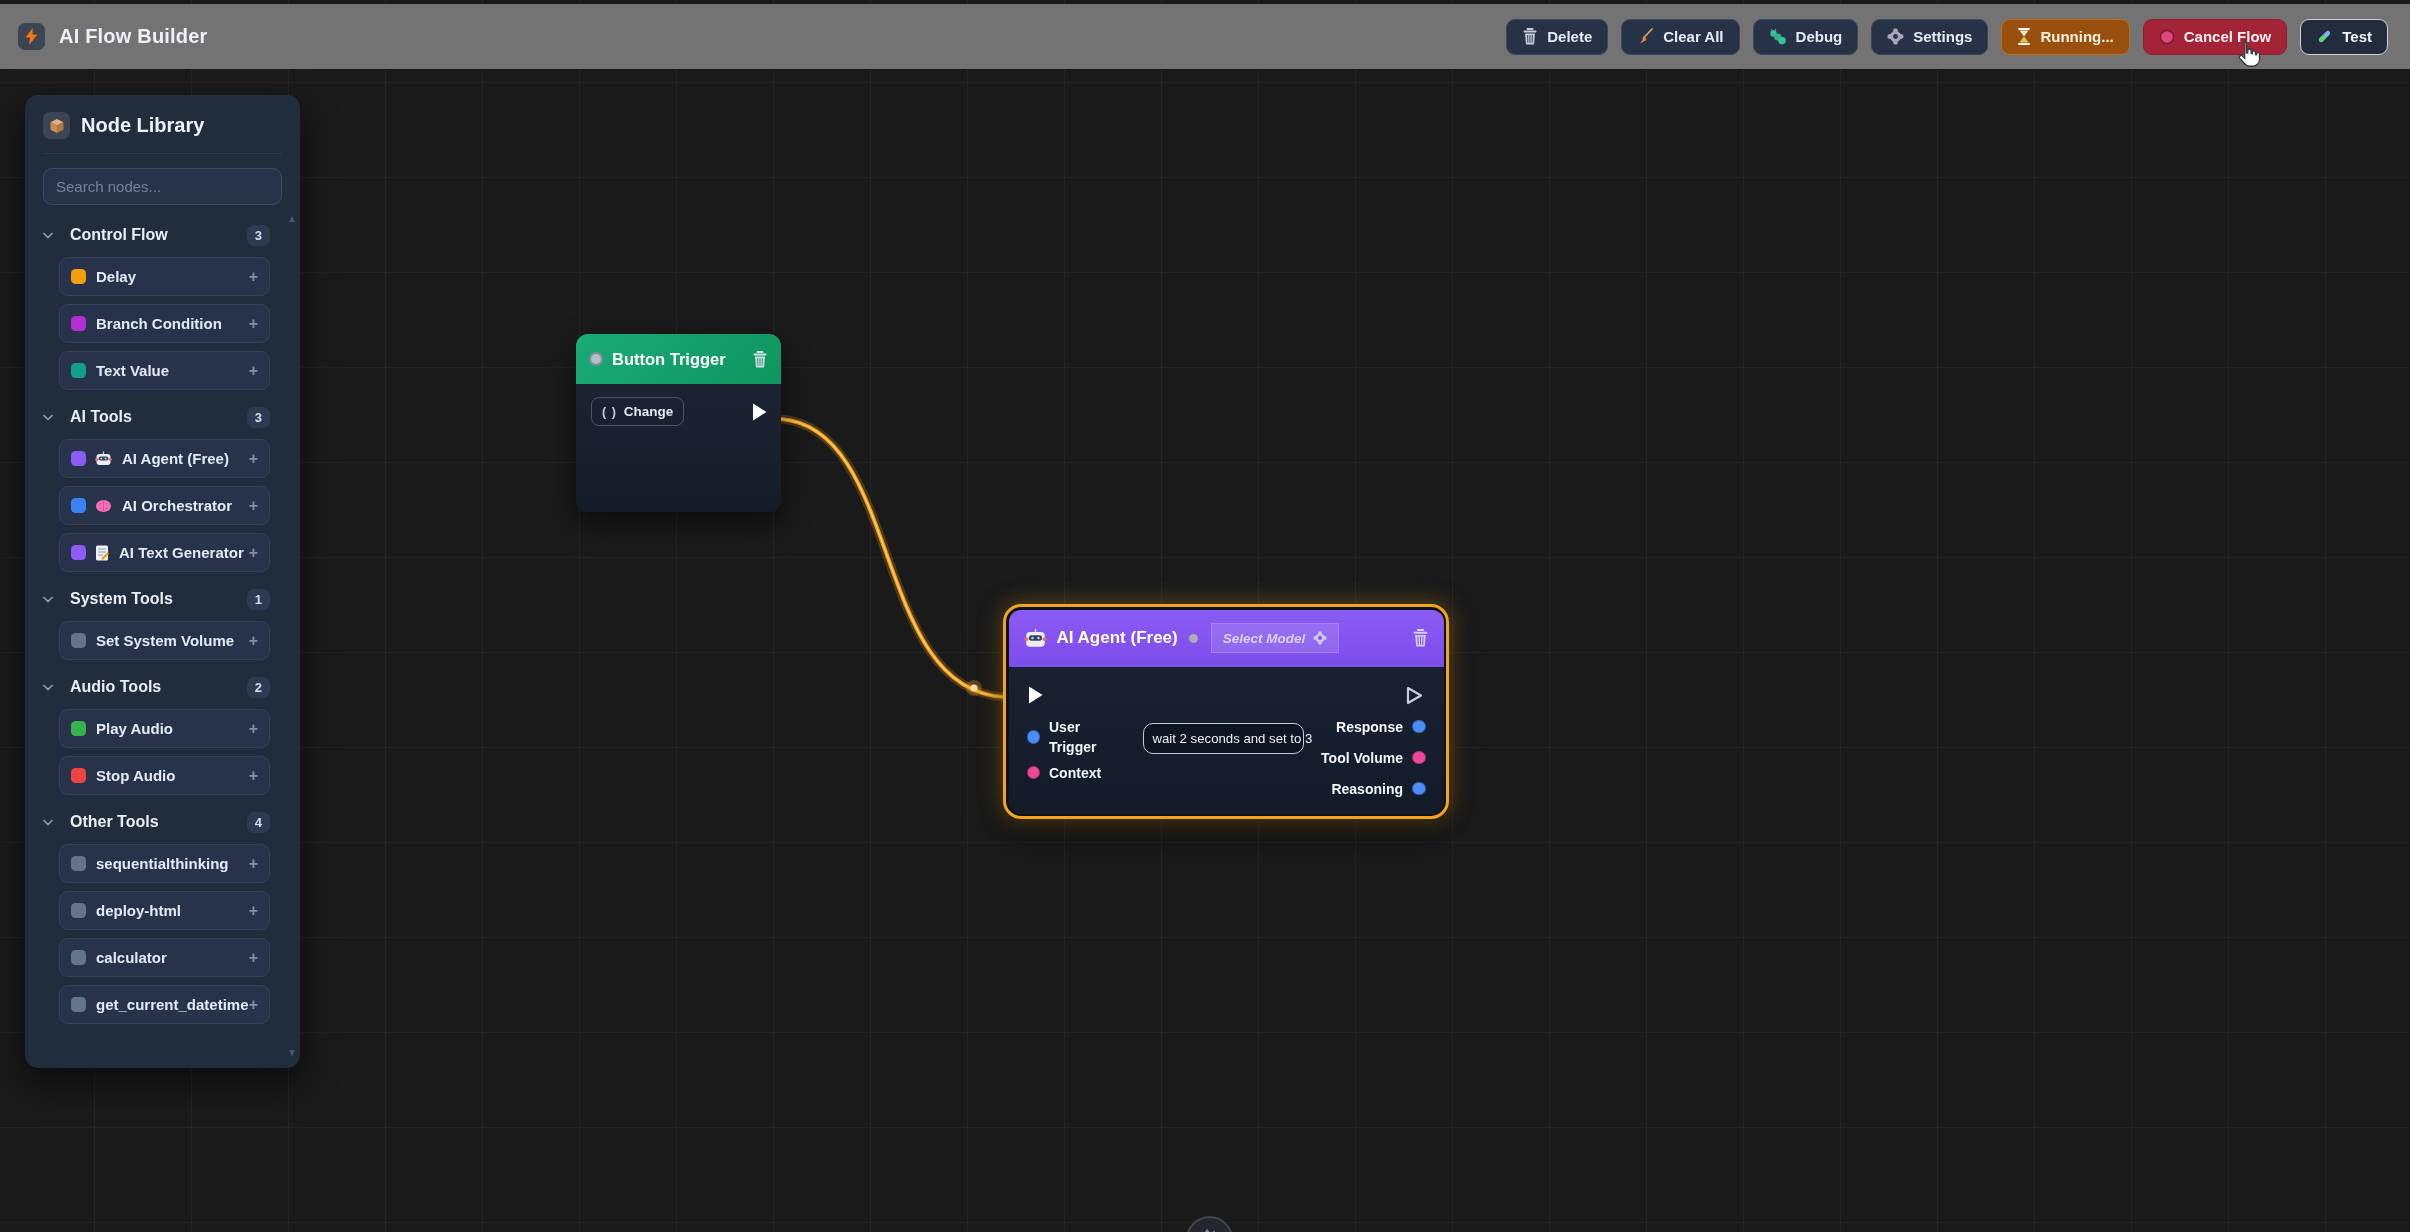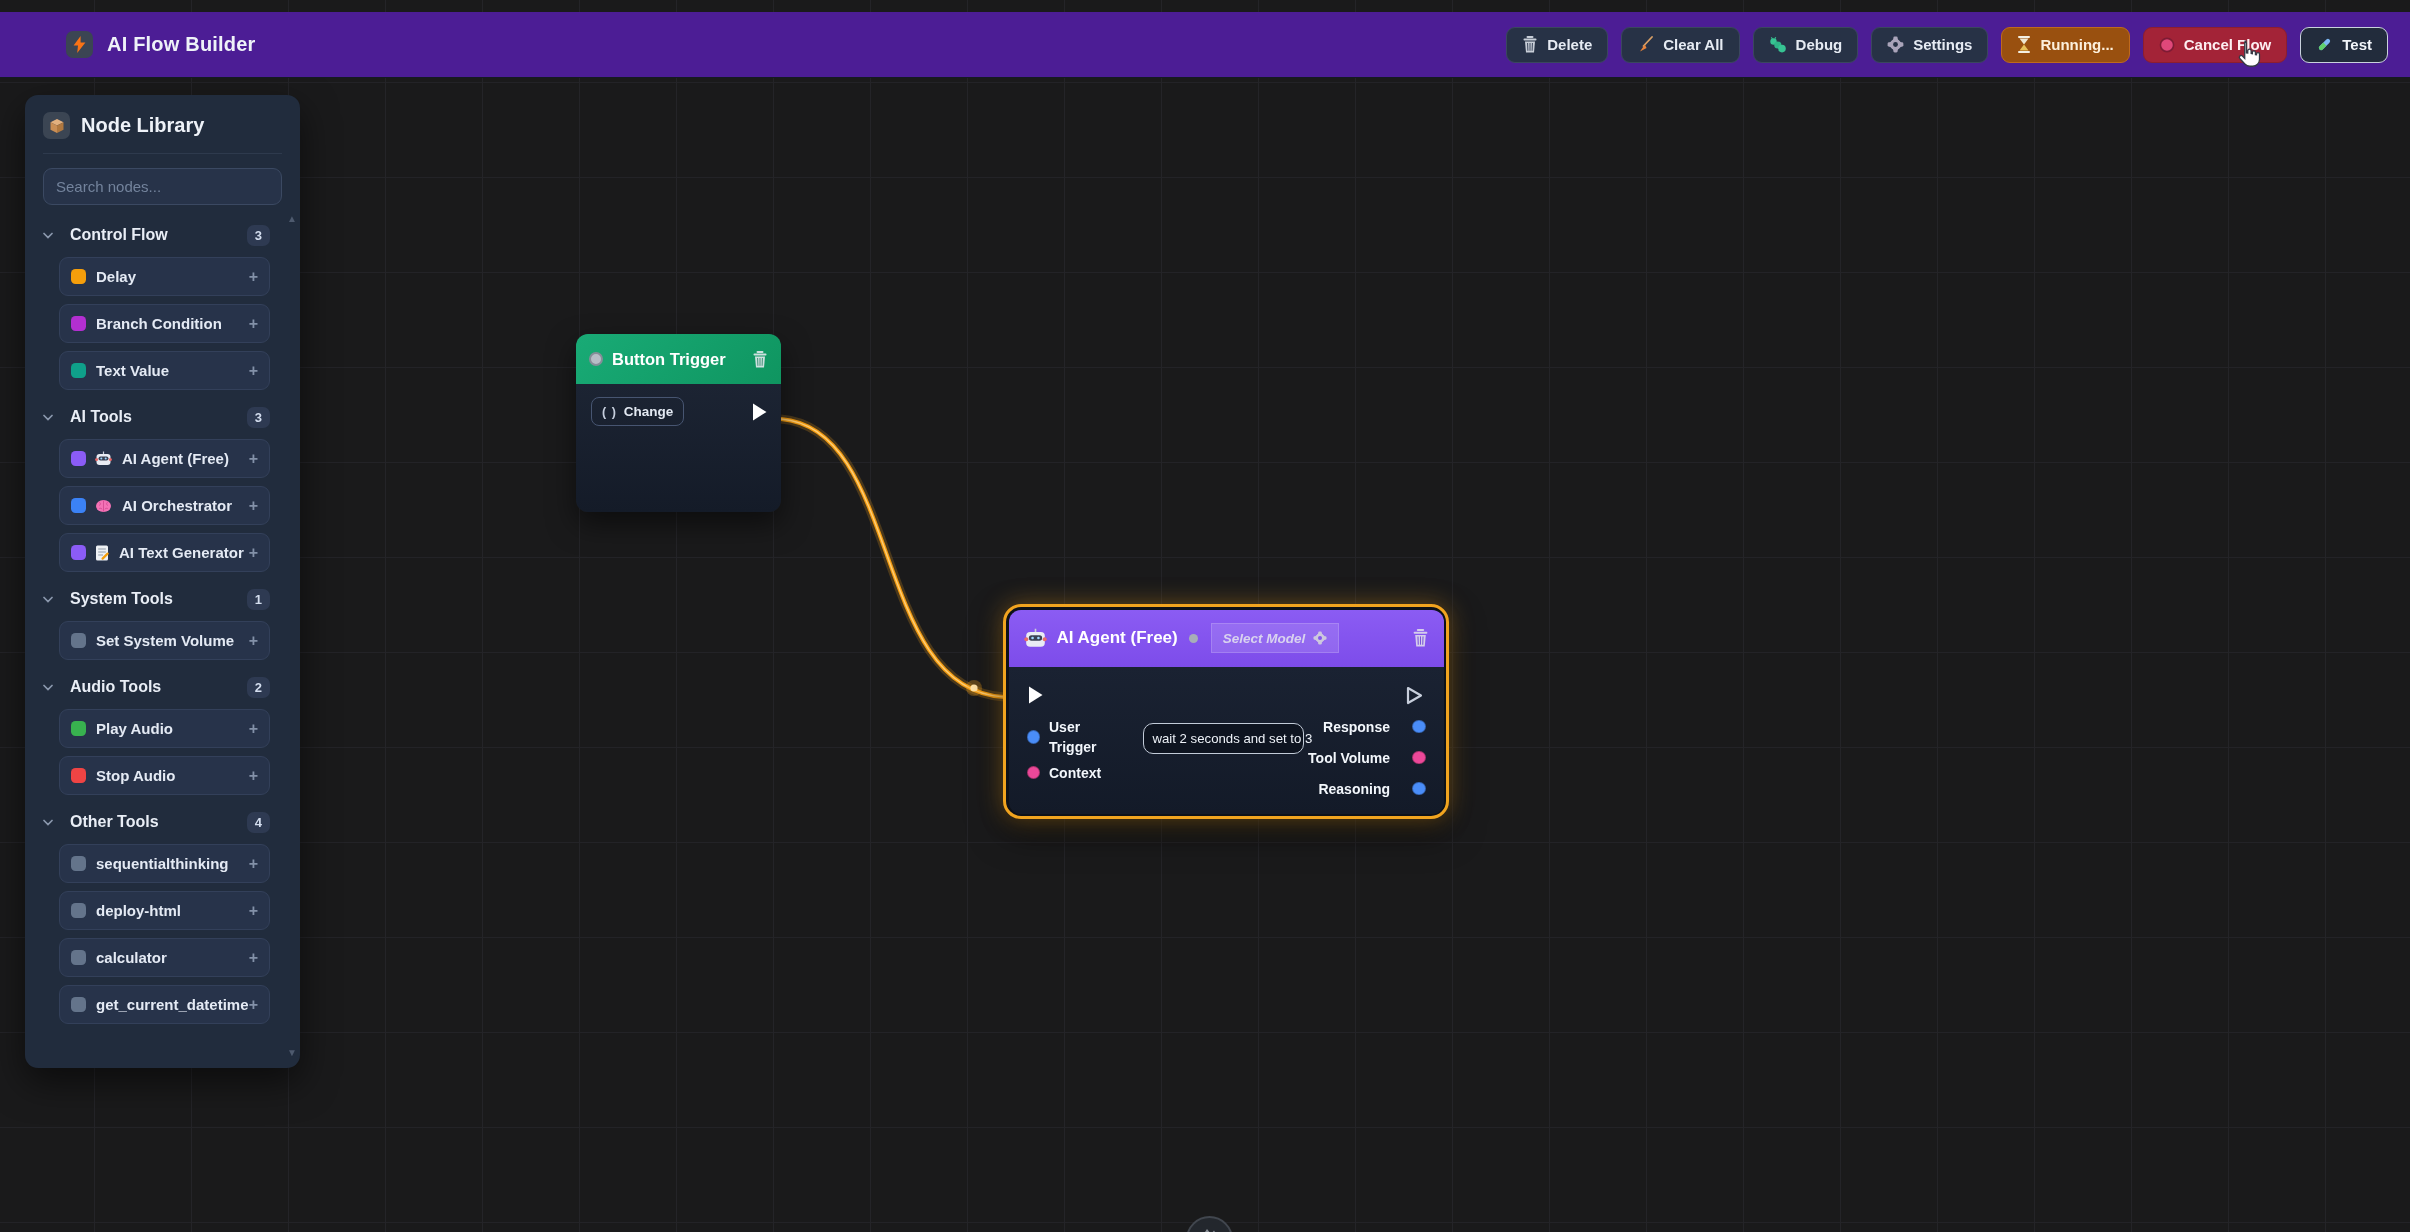--- a/index.html
+++ b/index.html
@@ -9,23 +9,23 @@
   
   .canvas { position:absolute; inset:0;
     background-color:#1a1a1b;
     background-image:
       linear-gradient(to right, #242428 1px, transparent 1px),
       linear-gradient(to bottom, #232327 1px, transparent 1px);
     background-size:97px 97px, 97px 95px;
     background-position:94px 0, 0 82px; }
 
   
-  .topbar { position:absolute; left:0; top:12px; width:2410px; height:66px; z-index:10;
-    background:#4c1d95; border-bottom:1px solid #141a24;
-    display:flex; align-items:center;padding-left:48px; }
+  .topbar { position:absolute; left:0; top:4px; width:2410px; height:66px; z-index:10;
+    background:#737373; border-bottom:1px solid #141a24;
+    display:flex; align-items:center; }
   .logo-box { width:27px; height:27px; margin-left:18px; border-radius:7px;
     background:#3b4553; display:flex; align-items:center; justify-content:center; }
   .app-title { margin-left:14px; font-size:20px; font-weight:800; color:#eef2f8; letter-spacing:.2px; }
   .tb-actions { margin-left:auto; margin-right:22px; display:flex; gap:13px; }
   .tb-btn { height:36px; border-radius:9px; padding:0 15px; display:flex; align-items:center; gap:9px;
     background:#273246; border:1px solid #3a475e; color:#e6ebf3; font-size:15px; font-weight:700; cursor:pointer; }
   .tb-btn.running { background:#99500f; border:1px solid #bf6a1c; color:#fdf0dc; }
   .tb-btn.danger  { background:#a32337; border:1px solid #8c1e30; color:#fdeef1; }
   .tb-btn.outline { background:#222c3c; border:1.6px solid #c9d2dd; color:#f2f5fa; }
   .ic { display:inline-flex; align-items:center; justify-content:center; }
@@ -94,21 +94,21 @@
   .agent-title { margin-left:10px; font-size:17px; font-weight:800; color:#ffffff; }
   .agent-status-dot { width:9px; height:9px; border-radius:50%; background:#a7aeb8; margin-left:11px; }
   .select-model-pill { margin-left:13px; height:30px; border-radius:0;
     background:rgba(255,255,255,.13); border:1px solid rgba(255,255,255,.17);
     display:flex; align-items:center; padding:0 11px; gap:8px; cursor:pointer; }
   .select-model-label { font-size:13.5px; font-weight:700; font-style:italic; color:#d9d3ef; }
   .agent-body { position:relative; flex:1; background:linear-gradient(180deg,#1a2232,#131a28); }
   .exec-in  { position:absolute; left:18px; top:18px; }
   .exec-out { position:absolute; right:20px; top:18px; }
   .l-row { position:absolute; left:18px; display:flex; align-items:center; gap:9px; }
-  .r-row { position:absolute; right:18px; display:flex; align-items:center; gap:22px; }
+  .r-row { position:absolute; right:18px; display:flex; align-items:center; gap:9px; }
   .two-line { width:72px; line-height:1.45; }
   .msg-input { position:absolute; left:103px; top:56px; width:161px; height:31px;
     border:1.8px solid #c2cbd8; border-radius:10px; background:#0e1420;
     display:flex; align-items:center; padding:0 9px;margin-left:31px; }
   .msg-text { font-size:13.2px; color:#eef2f8; white-space:nowrap; }
   .caret { display:inline-block; width:1.6px; height:15px; background:#ffffff;
     vertical-align:middle; margin-left:1px; }
 
   
   .edges { position:absolute; inset:0; z-index:1; pointer-events:none; }

